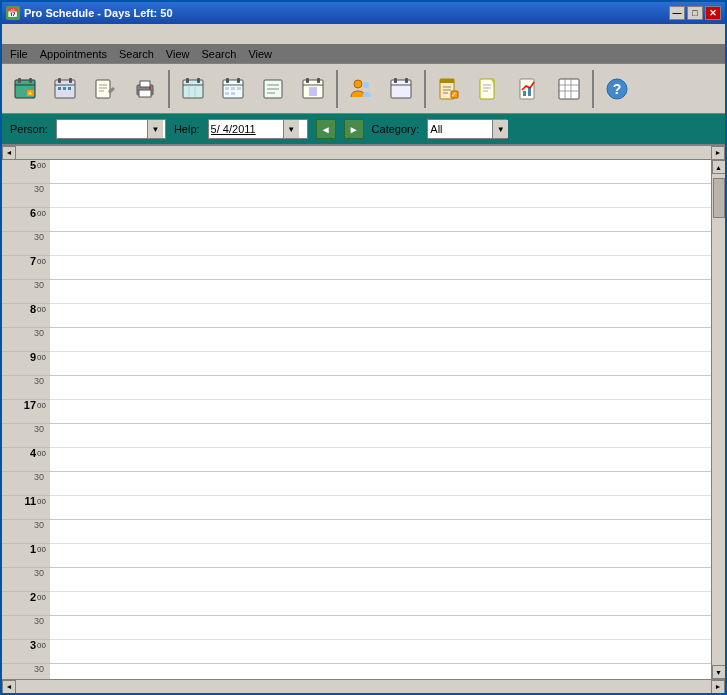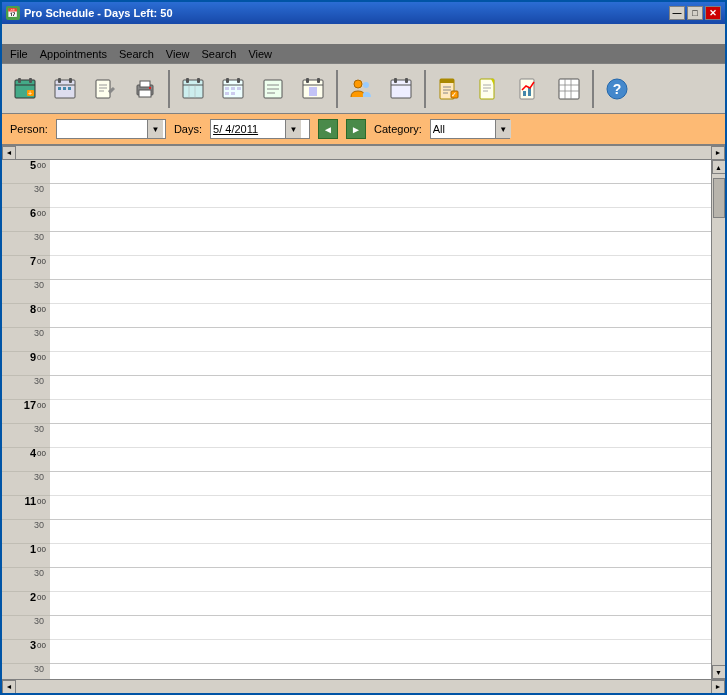--- a/index.html
+++ b/index.html
@@ -125,21 +125,21 @@
       height: 24px;
       display: flex;
       align-items: center;
       justify-content: center;
       font-size: 18px;
     }
 
     
     .controls-bar {
       height: 32px;
-      background: #fdba74;
+      background: #0f766e;
       display: flex;
       align-items: center;
       padding: 0 8px;
       gap: 8px;
       border-bottom: 2px solid #808080;
       flex-shrink: 0;
     }
     .ctrl-label {
       font-size: 11px;
       color: #000;
@@ -525,21 +525,21 @@
     </div>
   </div>
 
   <div class="controls-bar">
     <span class="ctrl-label">Person:</span>
     <div class="ctrl-combo ctrl-combo-person">
       <input type="text" value="" style="">
       <div class="ctrl-combo-arrow">▼</div>
     </div>
 
-    <span class="ctrl-label">Days:</span>
+    <span class="ctrl-label">Help:</span>
     <div class="ctrl-combo ctrl-combo-date">
       <input type="text" value="5/ 4/2011" style="width: 72px; text-decoration: underline;">
       <div class="ctrl-combo-arrow">▼</div>
     </div>
     <div class="nav-btn">◄</div>
     <div class="nav-btn">►</div>
 
     <span class="ctrl-label">Category:</span>
     <div class="ctrl-combo ctrl-combo-category">
       <input type="text" value="All" style="width: 62px;">

